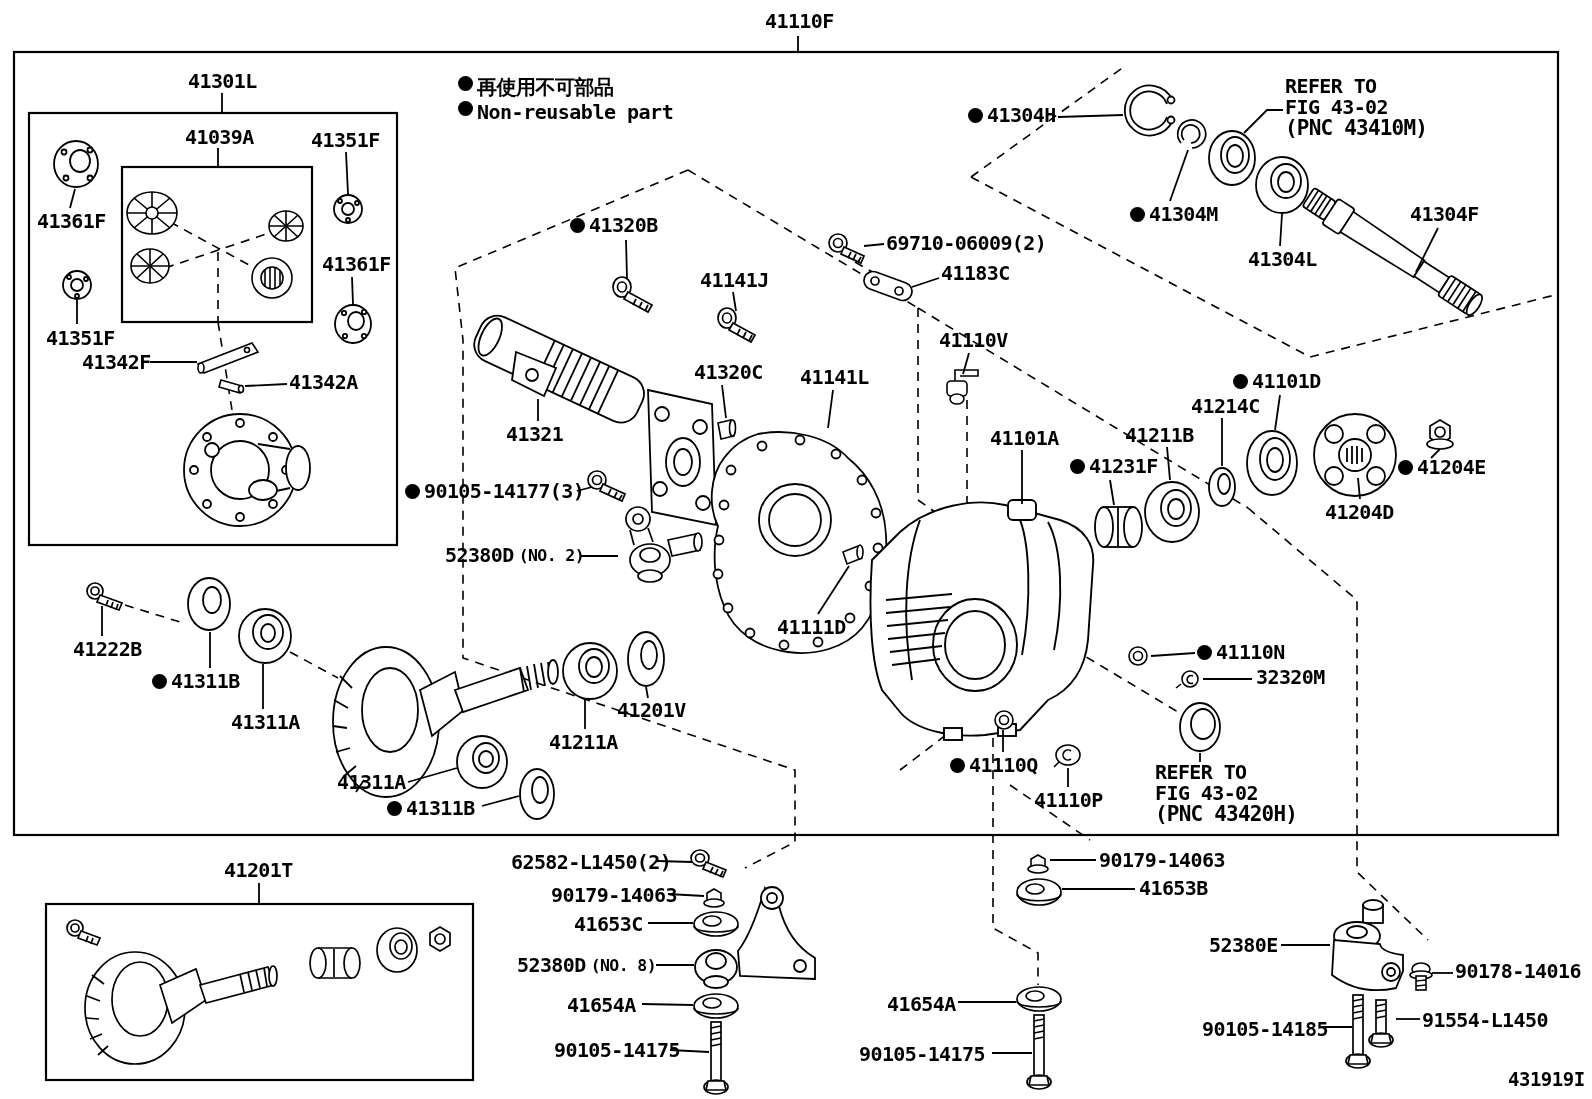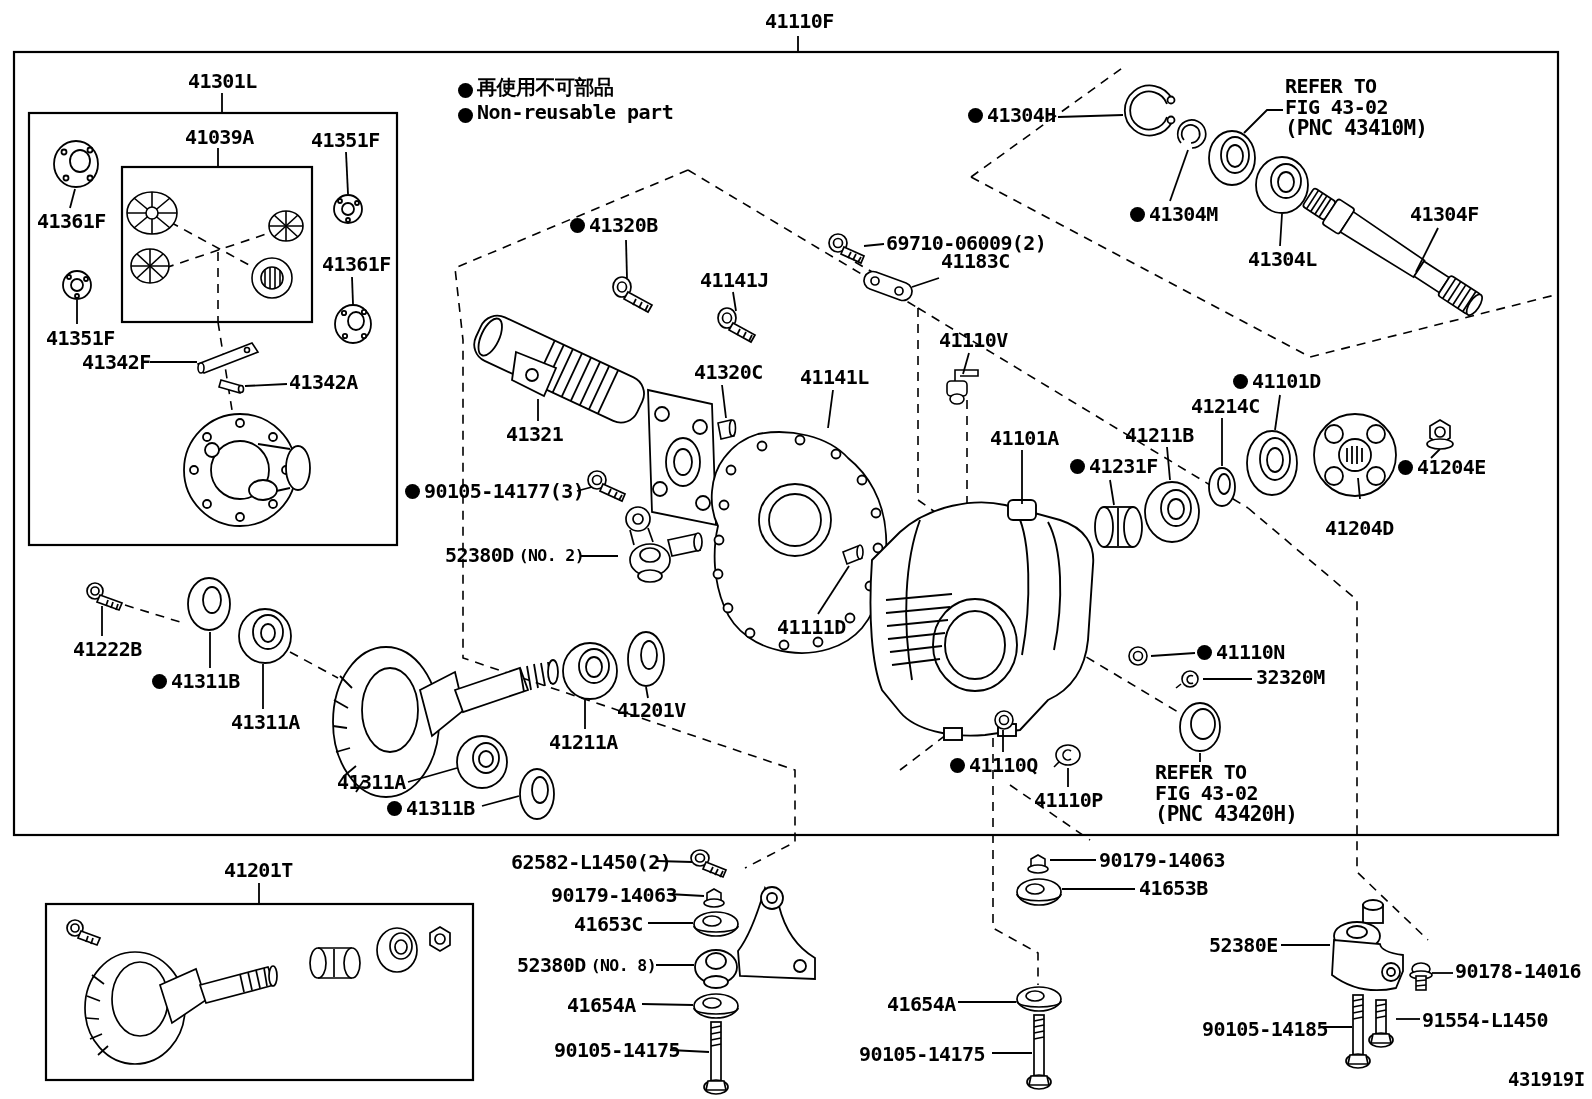--- a/index.html
+++ b/index.html
@@ -7,21 +7,21 @@
          font-family:"DejaVu Sans Mono",monospace;}
   svg{position:absolute;left:0;top:0;}
   .lbl{position:absolute;font:700 20px/23px "DejaVu Sans Mono",monospace;
        letter-spacing:-0.6px;color:#000;white-space:nowrap;display:flex;align-items:center;}
   .dot{display:inline-block;width:15px;height:15px;background:#000;border-radius:50%;
        margin-right:4px;flex:0 0 auto;}
   .sub{font-size:16.5px;margin-left:5px;text-align:center;}
   .note{position:absolute;font:700 20px/21px "DejaVu Sans Mono",monospace;
         letter-spacing:-0.6px;color:#000;white-space:nowrap;}
   .note .pnc{font-size:21px;letter-spacing:-0.8px;}
-  .legend-row{position:absolute;display:flex;align-items:flex-end;
+  .legend-row{position:absolute;display:flex;align-items:flex-start;
         font:700 20px/22px "DejaVu Sans Mono",monospace;letter-spacing:-0.5px;}
   .legend-row .jp{font-family:"DejaVu Sans",sans-serif;font-weight:700;}
   #docid{position:absolute;font:700 19px "DejaVu Sans Mono",monospace;letter-spacing:-0.5px;text-align:right;}
 </style>
 </head>
 <body>
 
 <div id="stage">
 
 <svg width="1592" height="1099" viewBox="0 0 1592 1099">
@@ -653,21 +653,21 @@
 <div class="lbl" style="left:570px;top:214px">
       <span class="dot"></span>
       <span>41320B</span>
     </div>
 <div class="lbl" style="left:700px;top:269px">
       <span>41141J</span>
     </div>
 <div class="lbl" style="left:886px;top:232px">
       <span>69710-06009(2)</span>
     </div>
-<div class="lbl" style="left:941px;top:250px">
+<div class="lbl" style="left:941px;top:262px">
       <span>41183C</span>
     </div>
 <div class="lbl" style="left:968px;top:104px">
       <span class="dot"></span>
       <span>41304H</span>
     </div>
 <div class="lbl" style="left:1130px;top:203px">
       <span class="dot"></span>
       <span>41304M</span>
     </div>
@@ -761,21 +761,21 @@
 <div class="lbl" style="left:549px;top:731px">
       <span>41211A</span>
     </div>
 <div class="lbl" style="left:337px;top:771px">
       <span>41311A</span>
     </div>
 <div class="lbl" style="left:387px;top:797px">
       <span class="dot"></span>
       <span>41311B</span>
     </div>
-<div class="lbl" style="left:1325px;top:517px">
+<div class="lbl" style="left:1325px;top:501px">
       <span>41204D</span>
     </div>
 <div class="lbl" style="left:1398px;top:456px">
       <span class="dot"></span>
       <span>41204E</span>
     </div>
 
 <div class="lbl" style="left:224px;top:859px">
       <span>41201T</span>
     </div>

